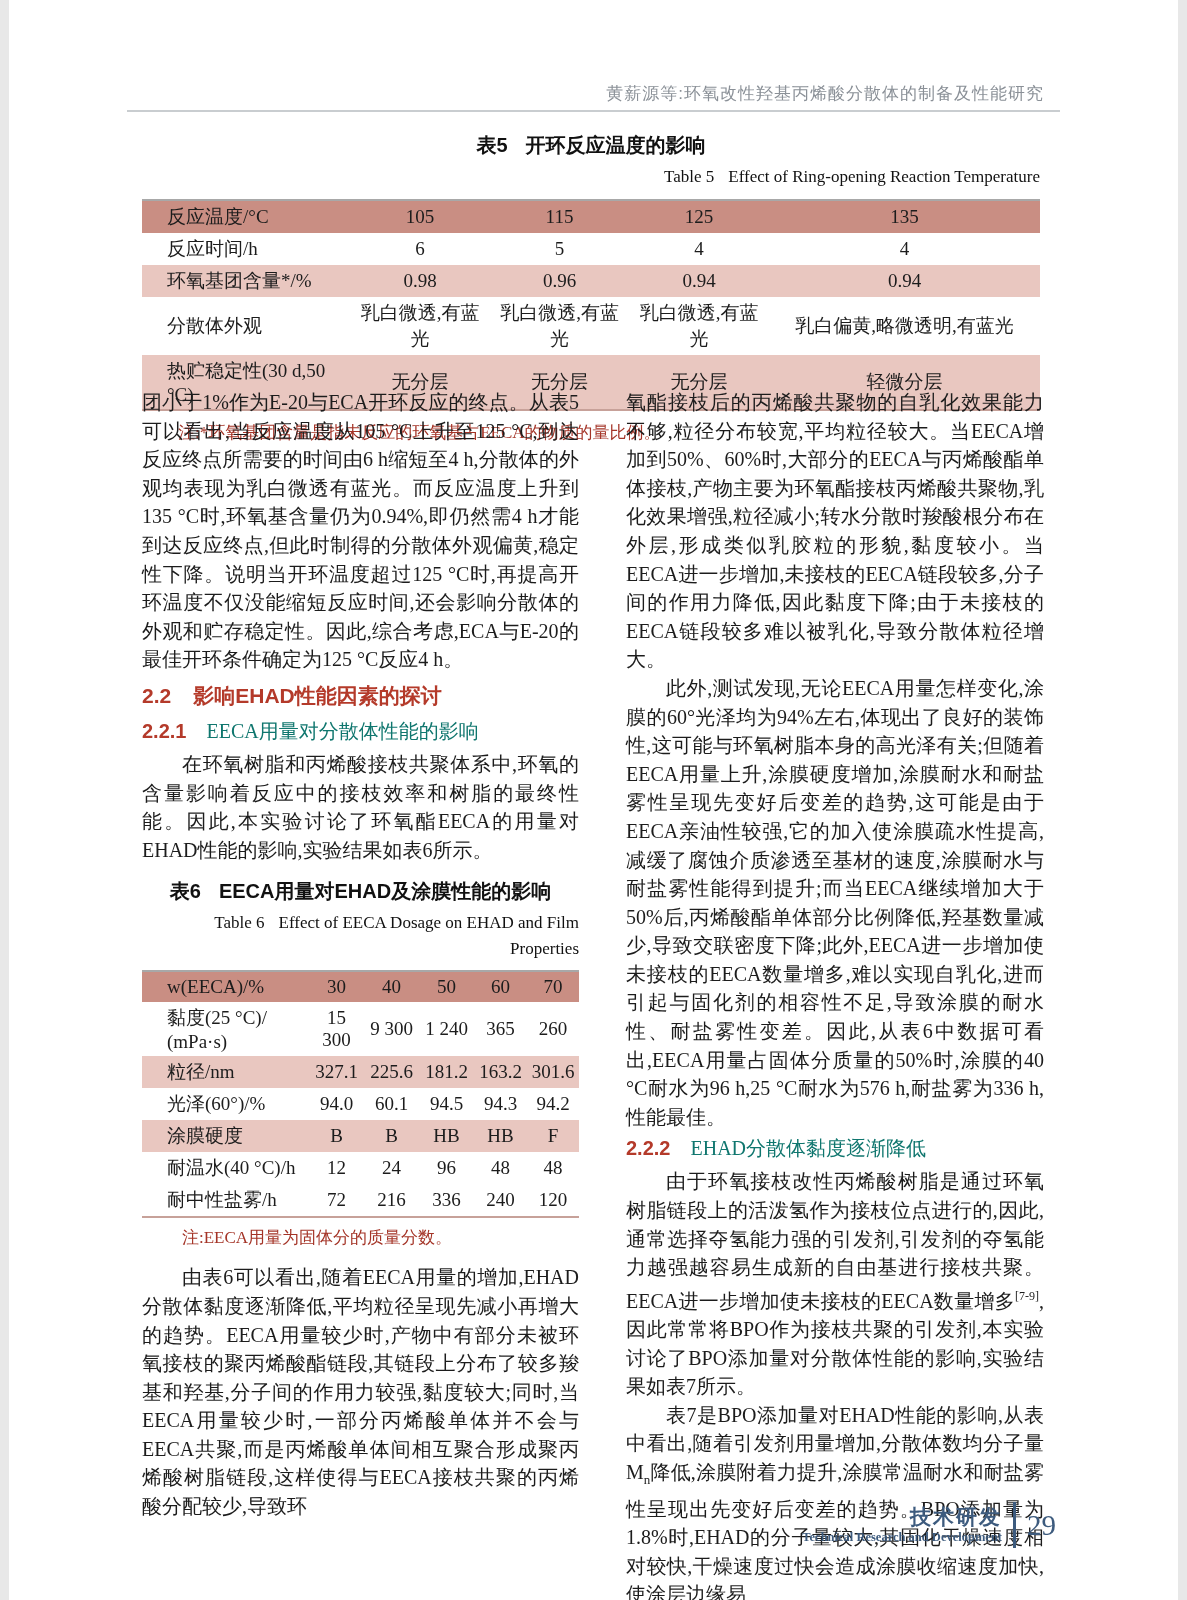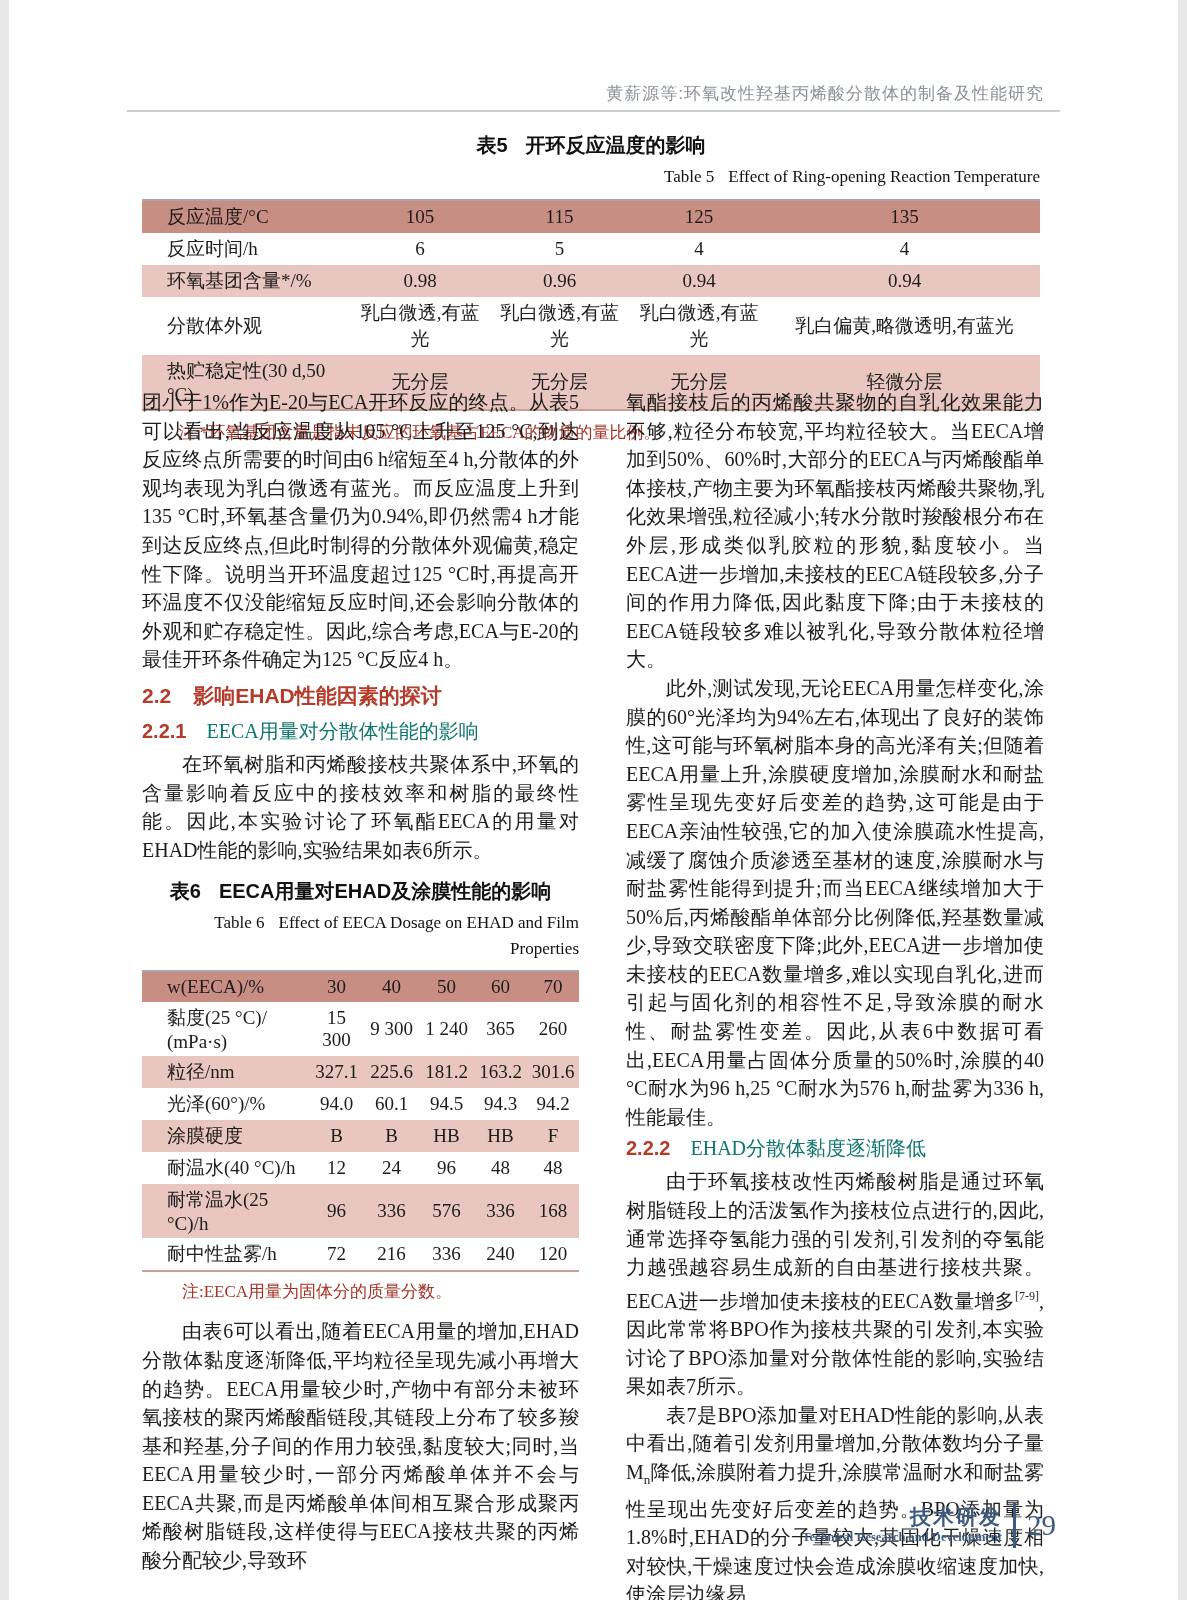--- a/index.html
+++ b/index.html
@@ -236,28 +236,20 @@
             <td>F</td>
           </tr>
           <tr>
             <td class="lbl">耐温水(40 °C)/h</td>
             <td>12</td>
             <td>24</td>
             <td>96</td>
             <td>48</td>
             <td>48</td>
           </tr>
-          <tr class="light">
-            <td class="lbl">耐常温水(25 °C)/h</td>
-            <td>96</td>
-            <td>336</td>
-            <td>576</td>
-            <td>336</td>
-            <td>168</td>
-          </tr>
           <tr>
             <td class="lbl">耐中性盐雾/h</td>
             <td>72</td>
             <td>216</td>
             <td>336</td>
             <td>240</td>
             <td>120</td>
           </tr>
         </tbody>
           </table>

